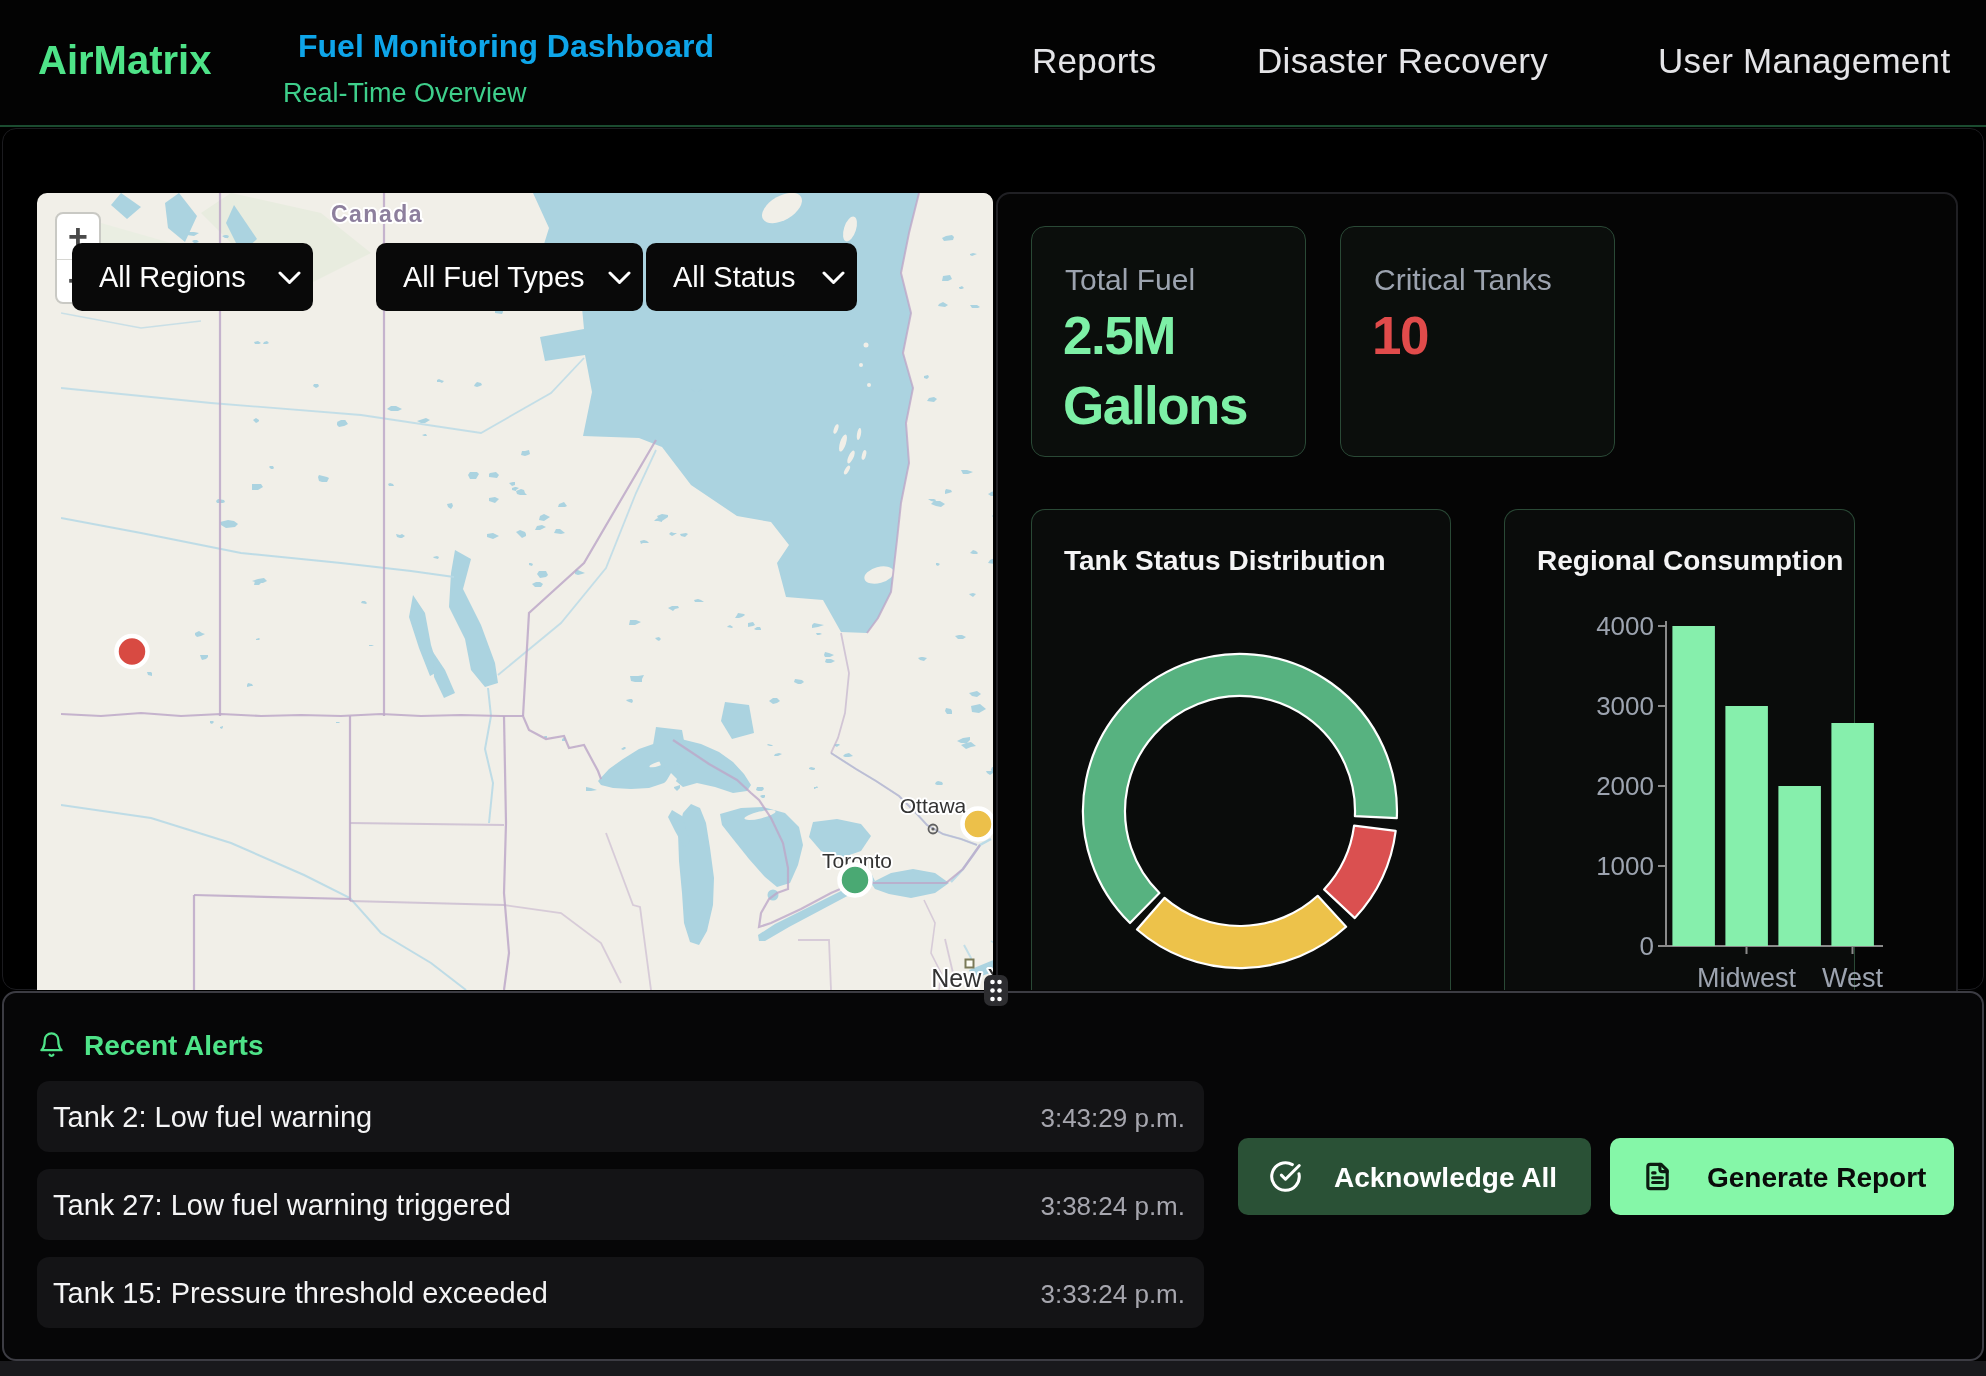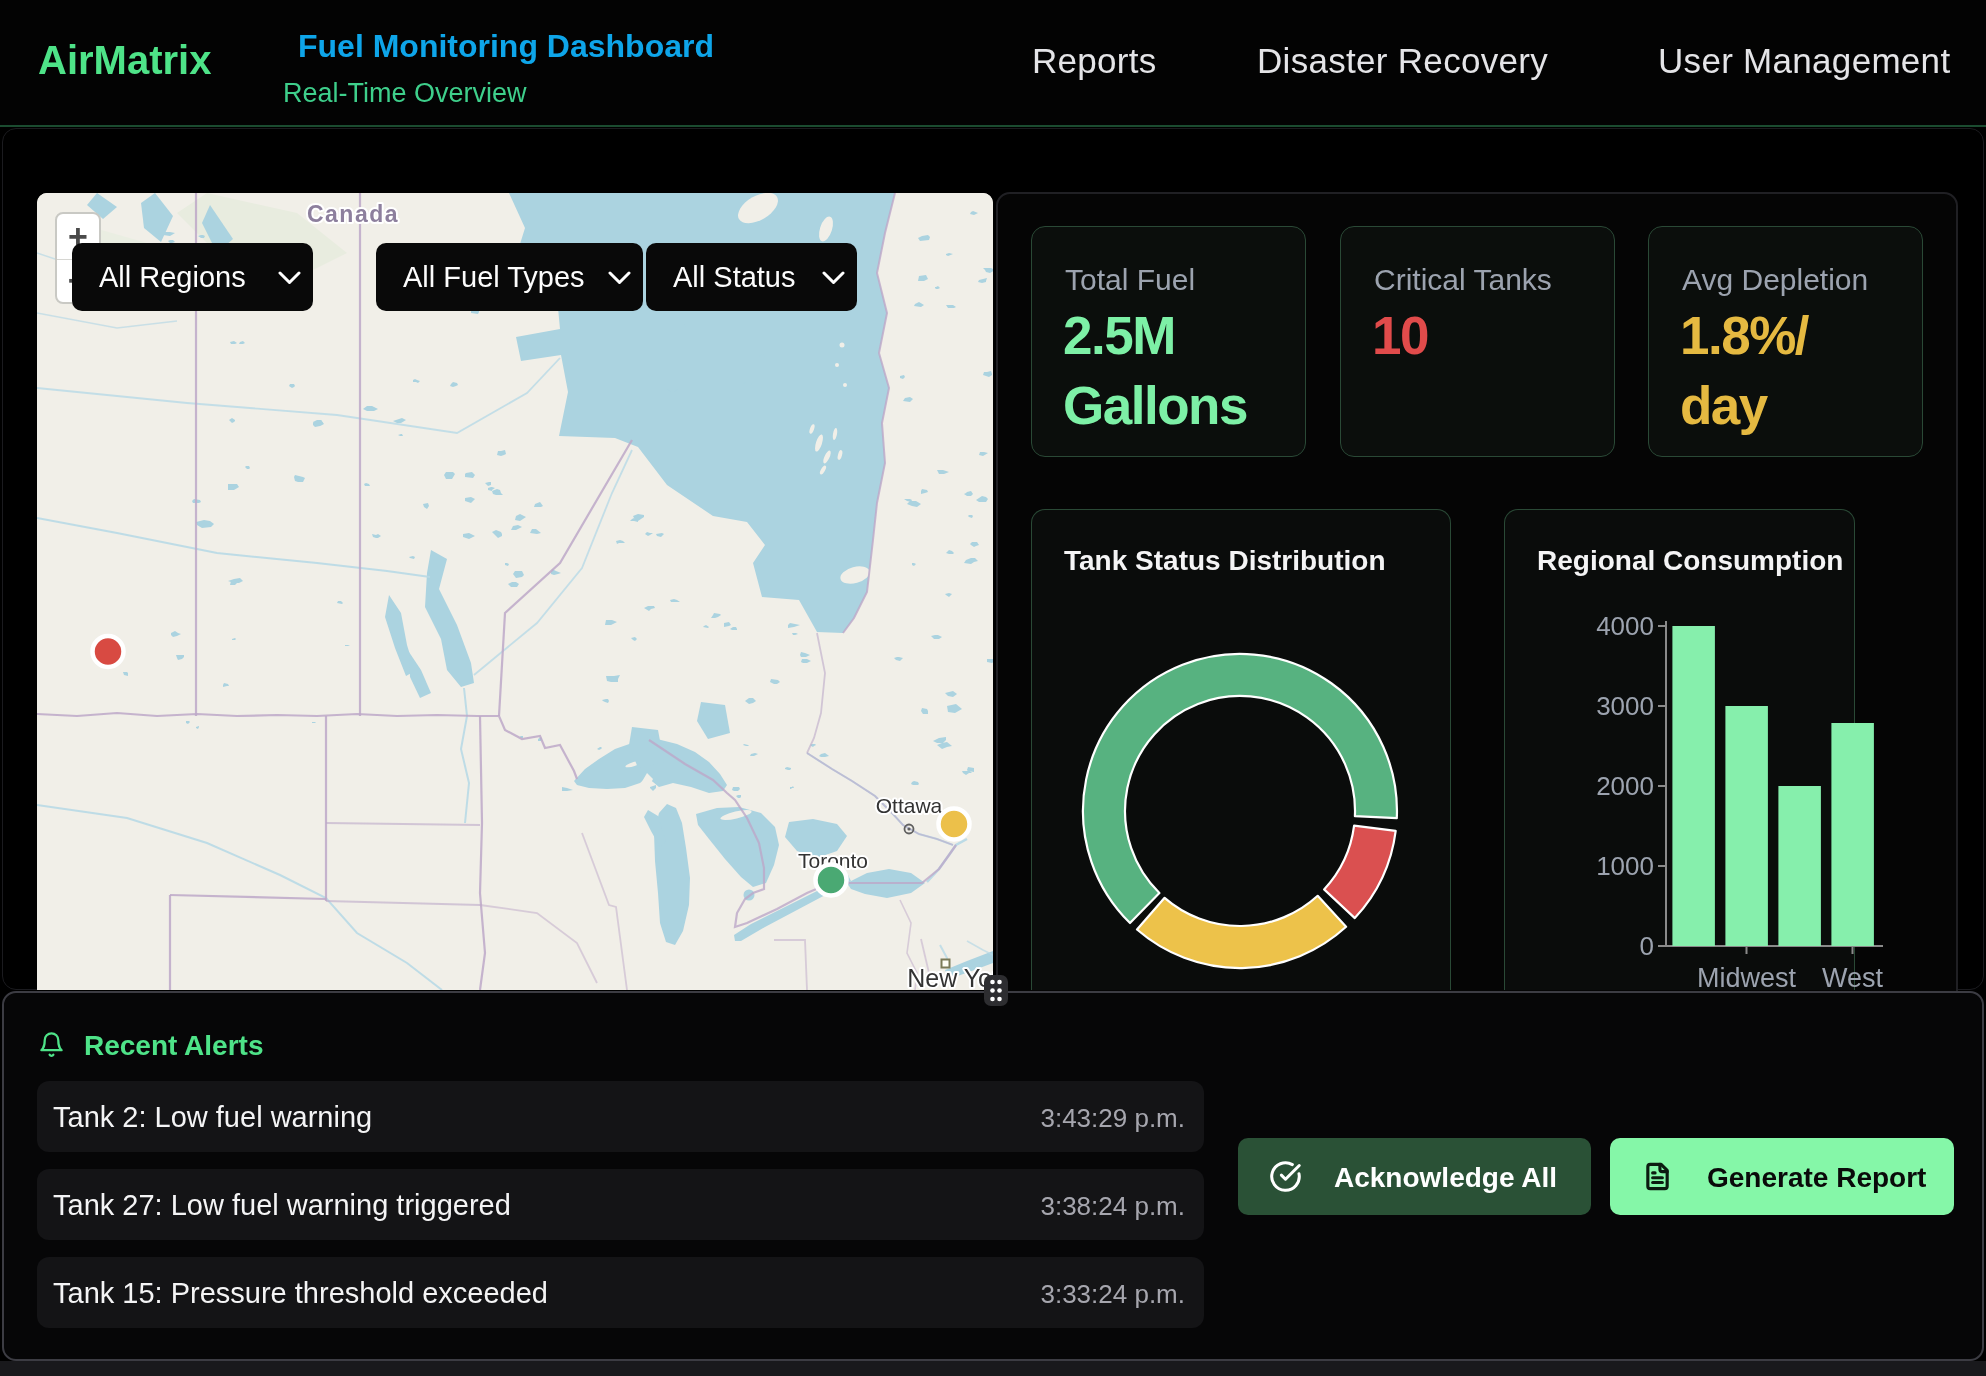--- a/index.html
+++ b/index.html
@@ -15,21 +15,21 @@
   #htitle { position:absolute; left:282px; top:28px; font-size:32px; font-weight:bold; color:#0ea5e9;margin-left:16px; }
   #hsub { position:absolute; left:283px; top:78px; font-size:27px; color:#3ecf8b; }
   .nav { position:absolute; top:41px; font-size:35px; color:#e4e4e7; letter-spacing:0.3px; }
 
   
   #topwrap { position:absolute; left:2px; top:128px; width:1982px; height:862px;
     border:1px solid #1b1b1f; border-radius:14px; background:#000; }
 
   
   #mappanel { position:absolute; left:37px; top:193px; width:956px; height:797px;
-    border-radius:10px 10px 0 0; overflow:hidden; background:#f1efe8; }
+    border-radius:10px 10px 0 0; overflow:hidden; background:#f1efe8;padding-left:24px; }
 
   
   #zoomctl { position:absolute; left:55px; top:212px; width:46px; height:92px; background:#fff;
     border:2px solid #c9c9c4; border-radius:8px; }
   #zoomctl .plus { position:absolute; left:0; top:0; width:42px; height:44px; color:#4a4a4a;
     font-size:34px; font-weight:bold; text-align:center; line-height:44px;}
   #zoomctl .minus{ position:absolute; left:0; top:45px; width:42px; height:44px; color:#4a4a4a;
     font-size:34px; font-weight:bold; text-align:center; line-height:40px; border-top:1.5px solid #d6d6d2;}
 
   
@@ -333,24 +333,20 @@
 
   <div id="rpanel"></div>
   <div class="stat" id="stat1">
       <div class="lbl">Total Fuel</div>
       <div class="val">2.5M<br>Gallons</div>
     </div>
   <div class="stat" id="stat2">
       <div class="lbl">Critical Tanks</div>
       <div class="val">10</div>
     </div>
-  <div class="stat" id="stat3">
-      <div class="lbl">Avg Depletion</div>
-      <div class="val">1.8%/<br>day</div>
-    </div>
 
   <div class="chartcard" id="donutcard">
       <div class="ct">Tank Status Distribution</div>
       <svg class="abs" style="left:0;top:0;" width="420" height="478" viewBox="0 0 420 478">
 <path d="M98.0 413.0 A157 157 0 1 1 364.8 308.1 L322.9 306.2 A115 115 0 1 0 127.4 383.0 Z" fill="#57b280" stroke="#fff" stroke-width="2.2" stroke-linejoin="round"></path>
 <path d="M363.7 320.9 A157 157 0 0 1 322.8 408.1 L292.1 379.4 A115 115 0 0 0 322.1 315.6 Z" fill="#da5050" stroke="#fff" stroke-width="2.2" stroke-linejoin="round"></path>
 <path d="M314.1 416.8 A157 157 0 0 1 105.0 419.5 L132.6 387.8 A115 115 0 0 0 285.7 385.8 Z" fill="#edc24a" stroke="#fff" stroke-width="2.2" stroke-linejoin="round"></path>
 </svg>
     </div>
   <div class="chartcard" id="barcard">

